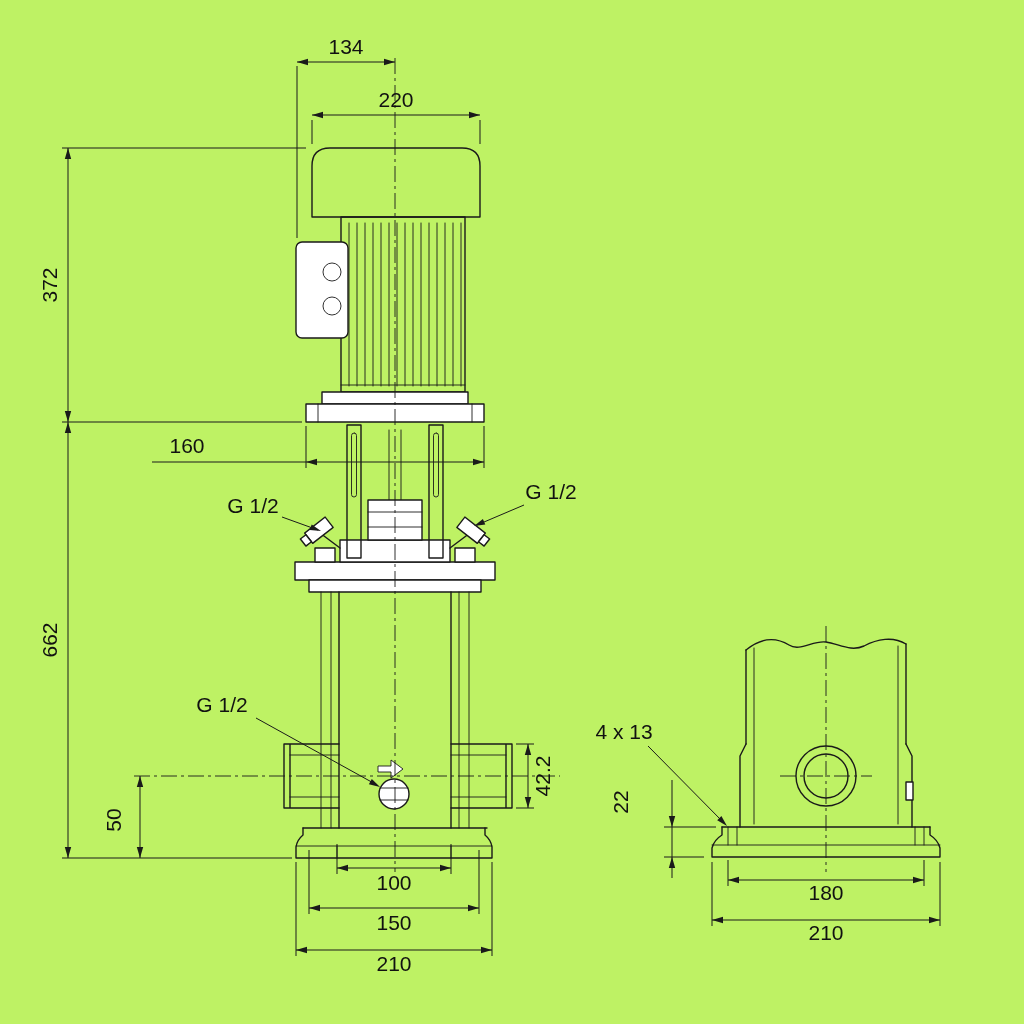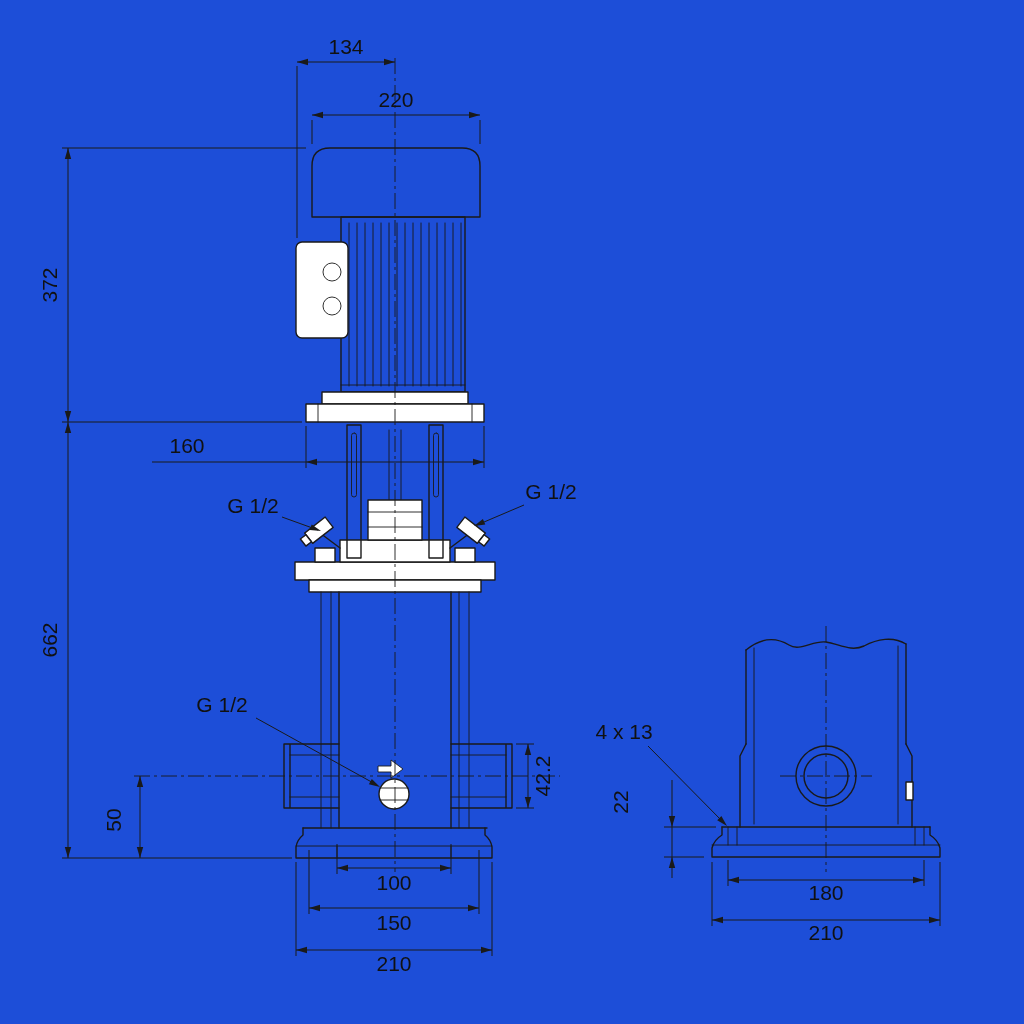--- a/index.html
+++ b/index.html
@@ -1,16 +1,16 @@
 <!DOCTYPE html>
 <html><head>
 <meta charset="utf-8">
 <style>
   html,body{margin:0;padding:0;background:#fff;}
-  #canvas{width:1024px;height:1024px;background:#1d4ed8;position:relative;overflow:hidden;}
+  #canvas{width:1024px;height:1024px;background:#bef264;position:relative;overflow:hidden;}
   svg{display:block;}
   .ol{fill:none;stroke:#1a1a1a;stroke-width:1.4;stroke-linecap:round;stroke-linejoin:round;}
   .olw{fill:#fff;stroke:#1a1a1a;stroke-width:1.4;stroke-linejoin:round;}
   .tl{fill:none;stroke:#1a1a1a;stroke-width:0.9;stroke-linecap:round;}
   .tlw{fill:#fff;stroke:#1a1a1a;stroke-width:0.9;}
   .dl{fill:none;stroke:#1a1a1a;stroke-width:1;}
   .cl{fill:none;stroke:#1a1a1a;stroke-width:0.9;stroke-dasharray:16 4 3 4;}
   .ah{fill:#1a1a1a;stroke:none;}
   .dt{font-family:"Liberation Sans",sans-serif;font-size:21px;fill:#111;}
 </style>

